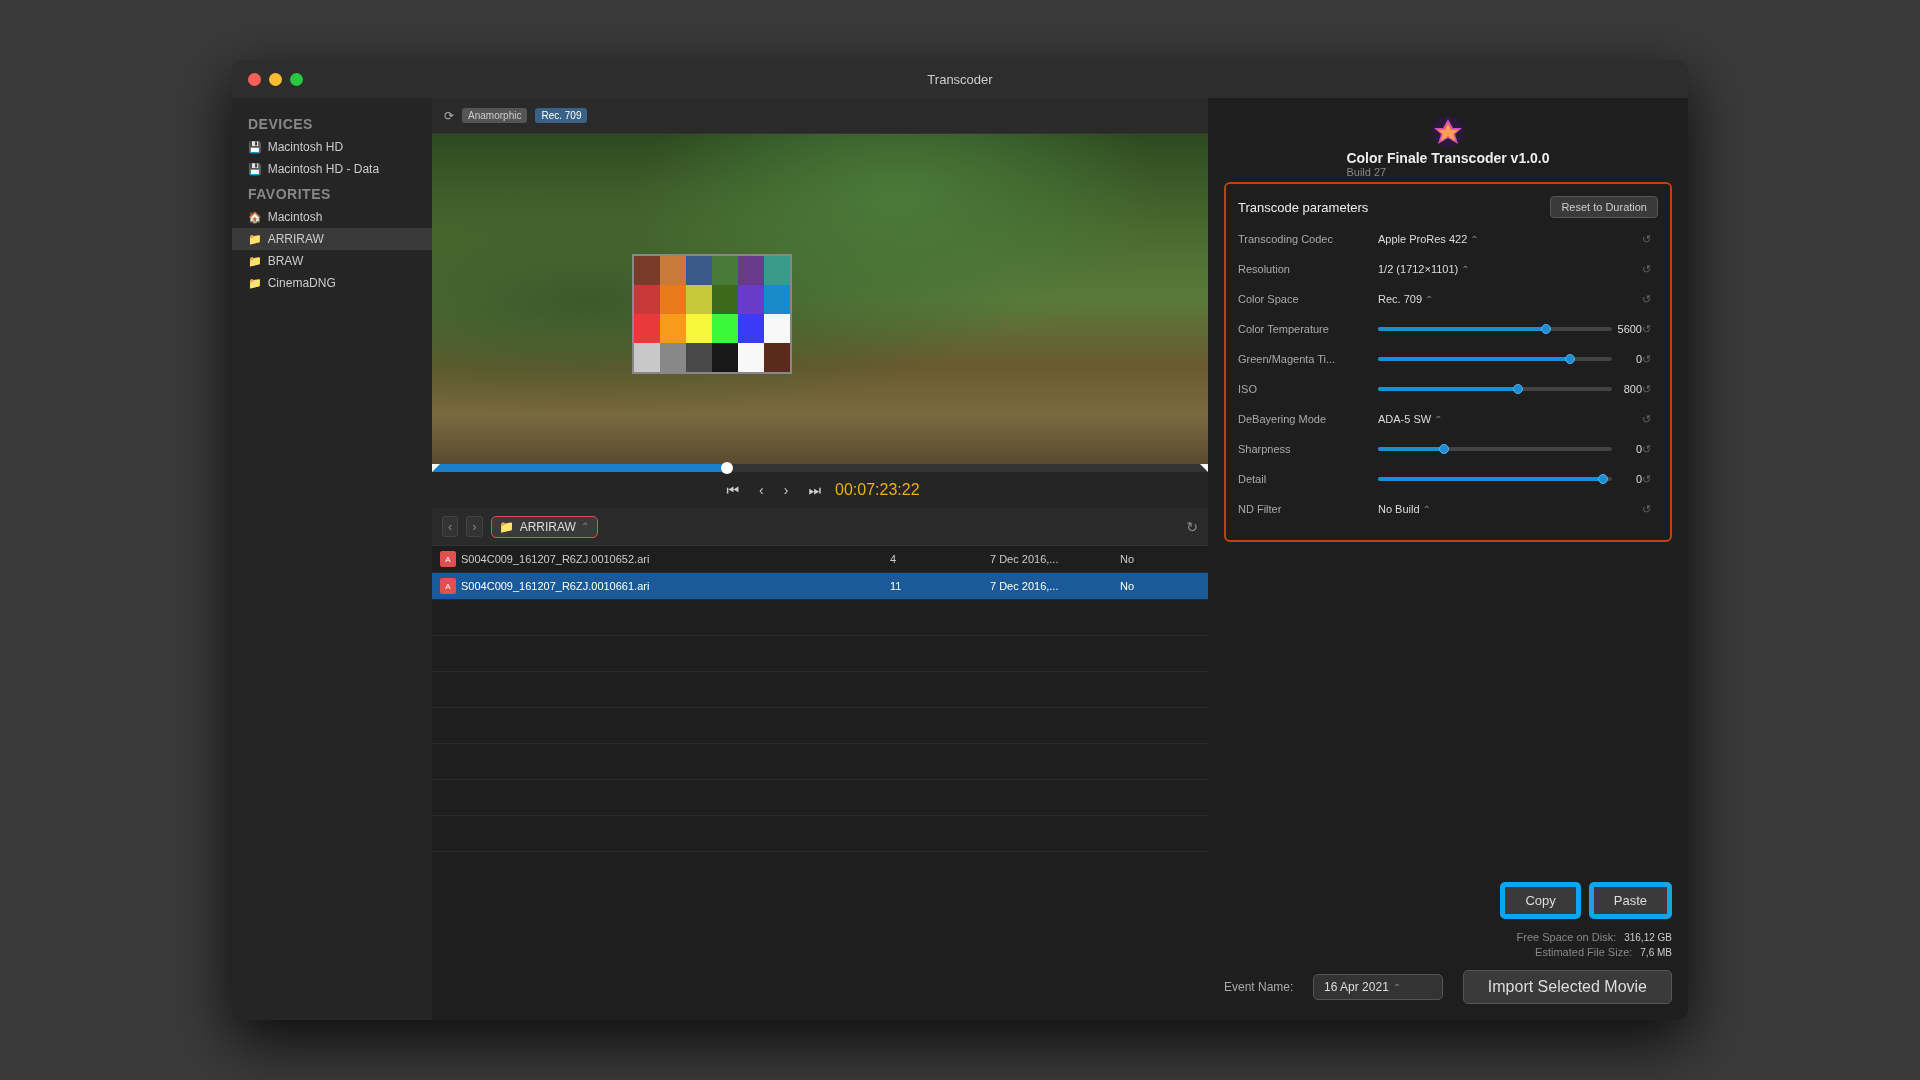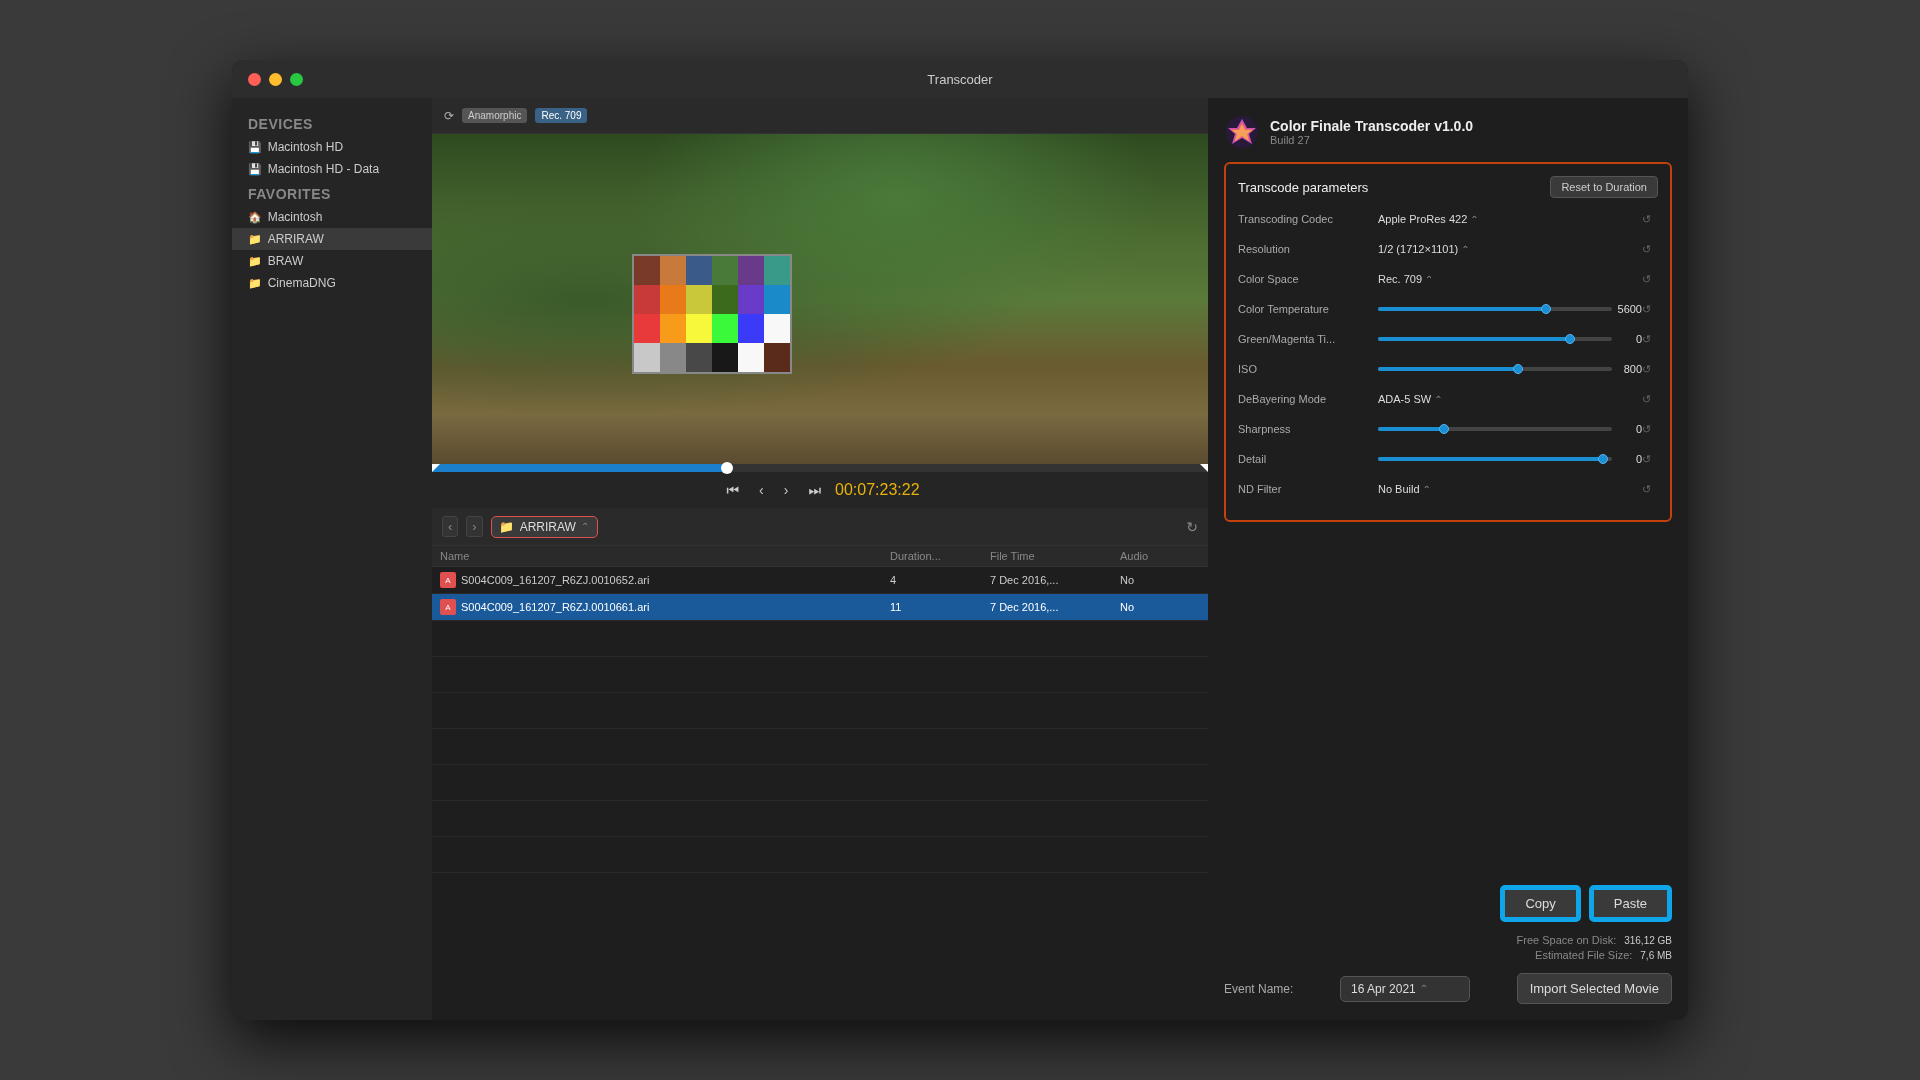--- a/index.html
+++ b/index.html
@@ -301,22 +301,23 @@
       background: #1e1e1e;
       display: flex;
       flex-direction: column;
       padding: 16px;
       flex-shrink: 0;
       overflow-y: auto;
     }
     .brand-header {
       display: flex;
       align-items: center;
-      gap: 10px;
-      margin-bottom: 12px;
+      gap: 0;
+      margin-bottom: 4px;
+      flex-direction: column;
     }
     .brand-logo {
       width: 36px;
       height: 36px;
       flex-shrink: 0;
     }
     .brand-name {
       color: #eee;
       font-size: 14px;
       font-weight: 600;
@@ -469,22 +470,22 @@
       align-items: center;
       gap: 4px;
       cursor: pointer;
       min-width: 130px;
     }
     .import-btn {
       background: #3a3a3a;
       border: 1px solid #555;
       border-radius: 5px;
       color: #ddd;
-      font-size: 13px;
-      padding: 7px 12px;
+      font-size: 16px;
+      padding: 7px 24px;
       cursor: pointer;
     }
     
     .cs1 { background: #7a3a2a; }
     .cs2 { background: #c87a3a; }
     .cs3 { background: #3a5a8a; }
     .cs4 { background: #4a7a3a; }
     .cs5 { background: #6a3a8a; }
     .cs6 { background: #3a9a8a; }
     .cs7 { background: #c83a3a; }
@@ -610,26 +611,20 @@
         <div class="browser-toolbar">
           <button class="nav-btn">‹</button>
           <button class="nav-btn">›</button>
           <div class="folder-path">
             <span class="folder-icon">📁</span>
             <span>ARRIRAW</span>
             <span style="color:#888;font-size:10px;">⌃</span>
           </div>
           <span class="refresh-btn">↻</span>
         </div>
-        <div class="file-list-header">
-          <span class="file-list-col-header">Name</span>
-          <span class="file-list-col-header">Duration...</span>
-          <span class="file-list-col-header">File Time</span>
-          <span class="file-list-col-header">Audio</span>
-        </div>
         <div class="file-list">
           <div class="file-row">
             <div class="file-cell">
               <div class="file-type-icon arri">A</div>
               <span>S004C009_161207_R6ZJ.0010652.ari</span>
             </div>
             <div class="file-cell">4</div>
             <div class="file-cell">7 Dec 2016,...</div>
             <div class="file-cell">No</div>
           </div>

